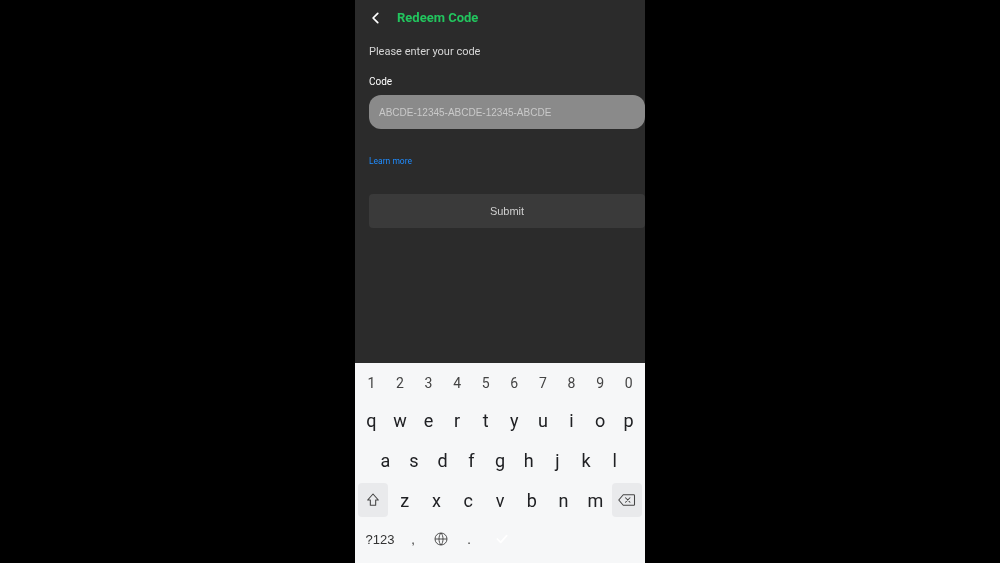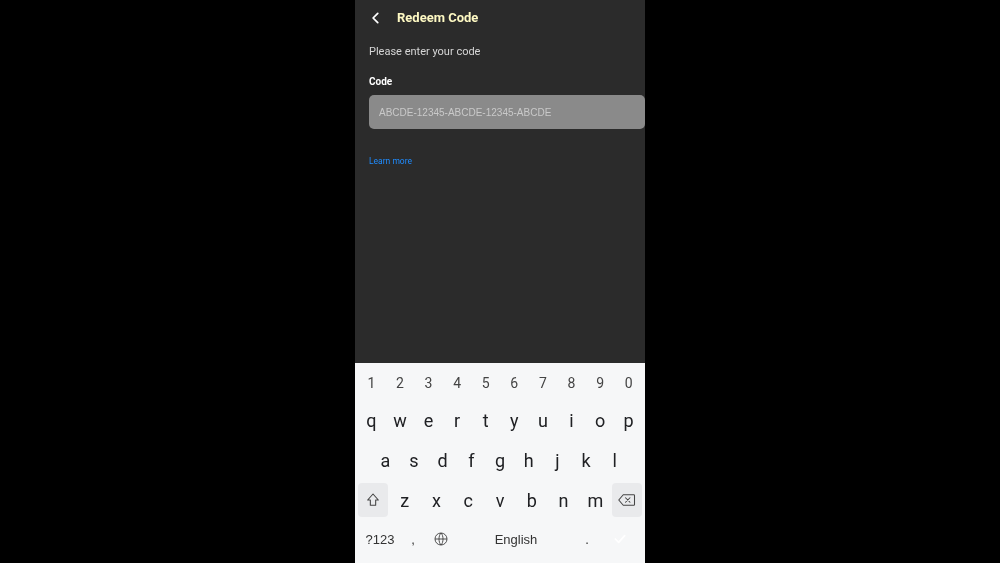--- a/index.html
+++ b/index.html
@@ -21,47 +21,47 @@
     flex-direction: column;
   }
   .header {
     display: flex;
     align-items: center;
     padding: 10px 14px 6px 14px;
     gap: 14px;
   }
   .back-icon svg { display: block; }
   .title {
-    color: #fef9c3;
+    color: #22c55e;
     font-weight: 700;
     font-size: 13px;
   }
   .content {
     padding: 14px 0 0 14px;
     flex: 1;
     display: flex;
     flex-direction: column;
   }
   .subtitle {
     color: #d6d6d6;
     font-size: 11px;
     margin-bottom: 18px;
   }
   .field-label {
     color: #fff;
-    font-weight: 700;
+    font-weight: 400;
     font-size: 10px;
     margin-bottom: 8px;
   }
   .code-input {
     width: 100%;
     height: 34px;
     background: #8a8a8a;
     border: none;
-    border-radius: 5px;
+    border-radius: 12px;
     padding: 0 10px;
     color: #fff;
     font-size: 10px;
   }
   .code-input::placeholder { color: #c9c9c9; }
   .help-text {
     color: #bdbdbd;
     font-size: 8.5px;
     line-height: 1.35;
     margin-top: 16px;
@@ -174,20 +174,21 @@
     <div class="subtitle">Please enter your code</div>
 
     <div class="field-label">Code</div>
     <input class="code-input" type="text" placeholder="ABCDE-12345-ABCDE-12345-ABCDE" style="">
 
     <div class="help-text">
       <br>
       <a href="#" class="learn-more">Learn more</a>
     </div>
 
+    <button class="submit-btn">Submit</button>
   </div>
 
   <div class="keyboard">
     <div class="kb-row num">
       <button class="key">1</button>
       <button class="key">2</button>
       <button class="key">3</button>
       <button class="key">4</button>
       <button class="key">5</button>
       <button class="key">6</button>
@@ -241,21 +242,20 @@
     </div>
     <div class="kb-bottom">
       <button class="kb-btn kb-sym">?123</button>
       <button class="kb-btn kb-comma">,</button>
       <button class="kb-btn kb-globe">
         <svg width="16" height="16" viewBox="0 0 24 24">
           <circle cx="12" cy="12" r="9" stroke="#444" stroke-width="1.4" fill="none"></circle>
           <path d="M3 12 H21 M12 3 C8 7 8 17 12 21 M12 3 C16 7 16 17 12 21" stroke="#444" stroke-width="1.4" fill="none"></path>
         </svg>
       </button>
-      <button class="kb-btn kb-space">English</button>
       <button class="kb-btn kb-period">.</button>
       <button class="kb-btn kb-enter">
         <svg width="16" height="16" viewBox="0 0 24 24">
           <path d="M5 12 L10 17 L19 7" stroke="#fff" stroke-width="2.6" fill="none" stroke-linecap="round" stroke-linejoin="round"></path>
         </svg>
       </button>
     </div>
   </div>
 
 </div>

